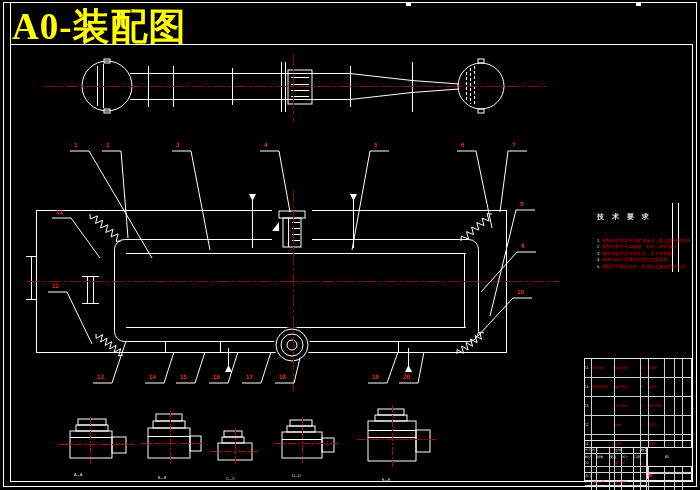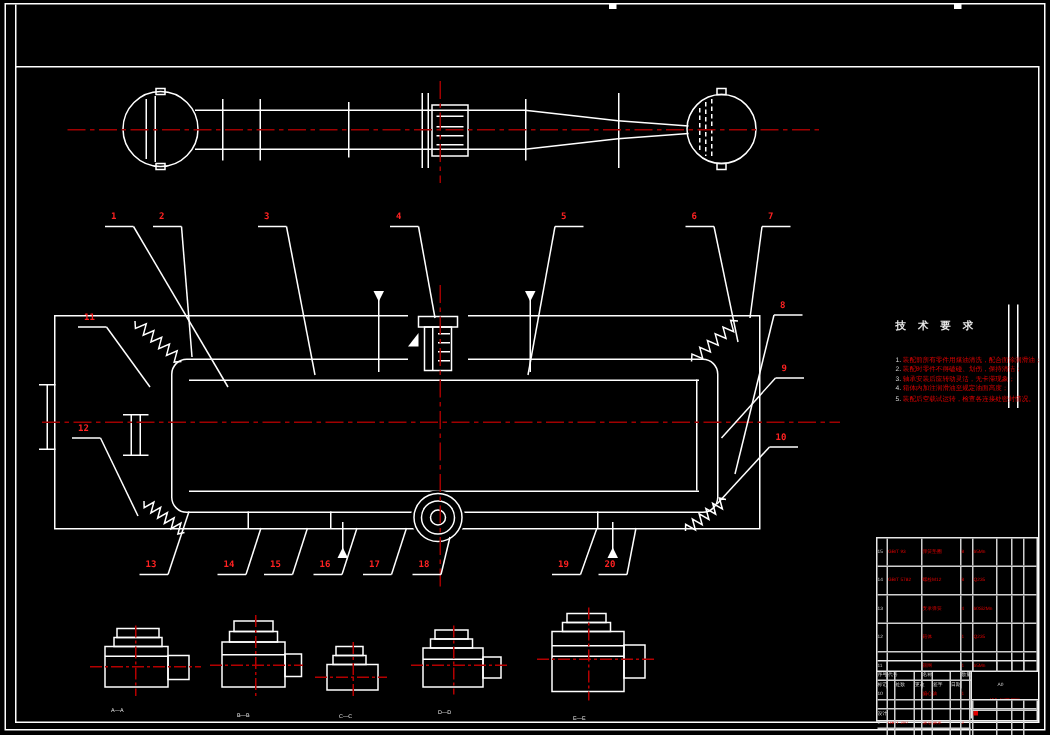--- a/index.html
+++ b/index.html
@@ -234,20 +234,21 @@
         <line class="rd" x1="210" y1="451.5" x2="258" y2="451.5"></line>
           <line class="rd" x1="235.5" y1="428" x2="235.5" y2="466"></line>
         <line class="rd" x1="274" y1="443.5" x2="340" y2="443.5"></line>
           <line class="rd" x1="302.5" y1="417" x2="302.5" y2="463"></line>
         <line class="rd" x1="358" y1="439.5" x2="436" y2="439.5"></line>
           <line class="rd" x1="392.5" y1="405" x2="392.5" y2="467"></line>
       </g>
     </g>
   </svg>
 
+  <div id="title">A0-装配图</div>
 
   <div id="tech">
     <div class="tech-title">技 术 要 求</div>
     <div id="tech-items">
         <div class="tech-line"><span class="m s55"><span class="cw">1. </span><span class="cr">装配前所有零件用煤油清洗，配合面涂润滑油；</span></span></div>
         <div class="tech-line"><span class="m s55"><span class="cw">2. </span><span class="cr">装配时零件不得磕碰、划伤，保持清洁；</span></span></div>
         <div class="tech-line"><span class="m s55"><span class="cw">3. </span><span class="cr">轴承安装后应转动灵活，无卡滞现象；</span></span></div>
         <div class="tech-line"><span class="m s55"><span class="cw">4. </span><span class="cr">箱体内加注润滑油至规定油面高度；</span></span></div>
         <div class="tech-line"><span class="m s55"><span class="cw">5. </span><span class="cr">装配后空载试运转，检查各连接处密封情况。</span></span></div>
       </div>

